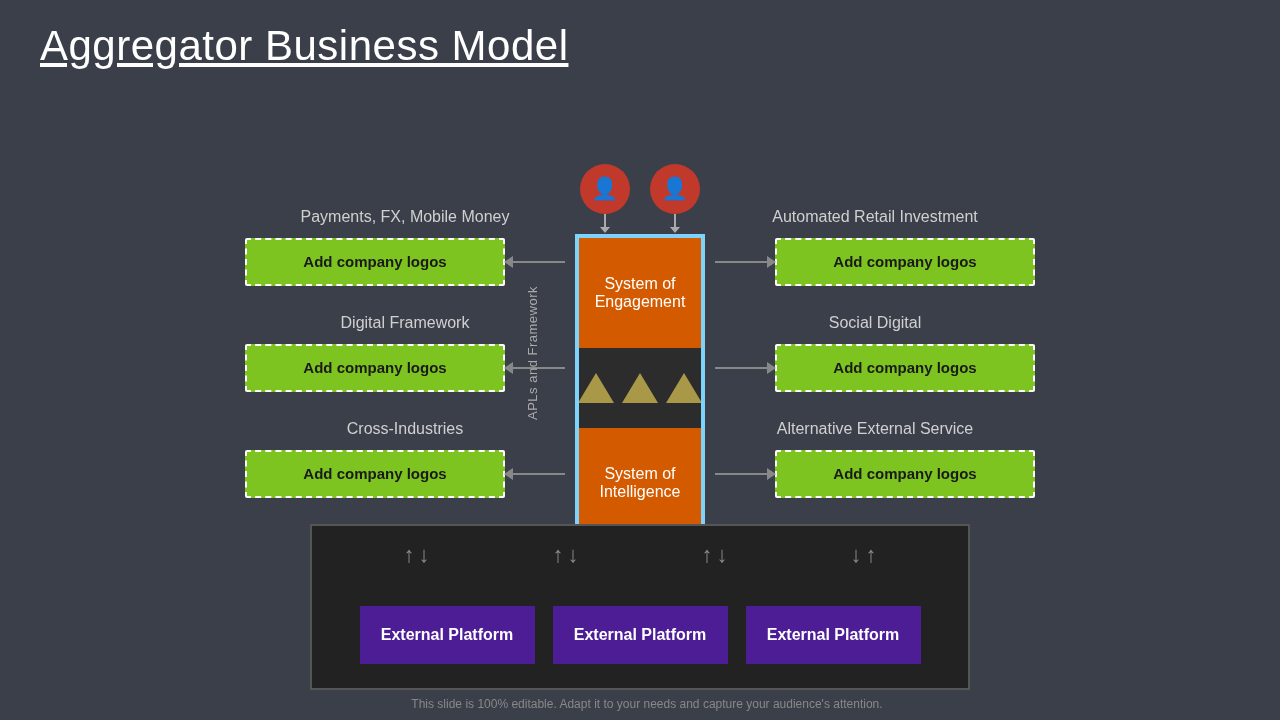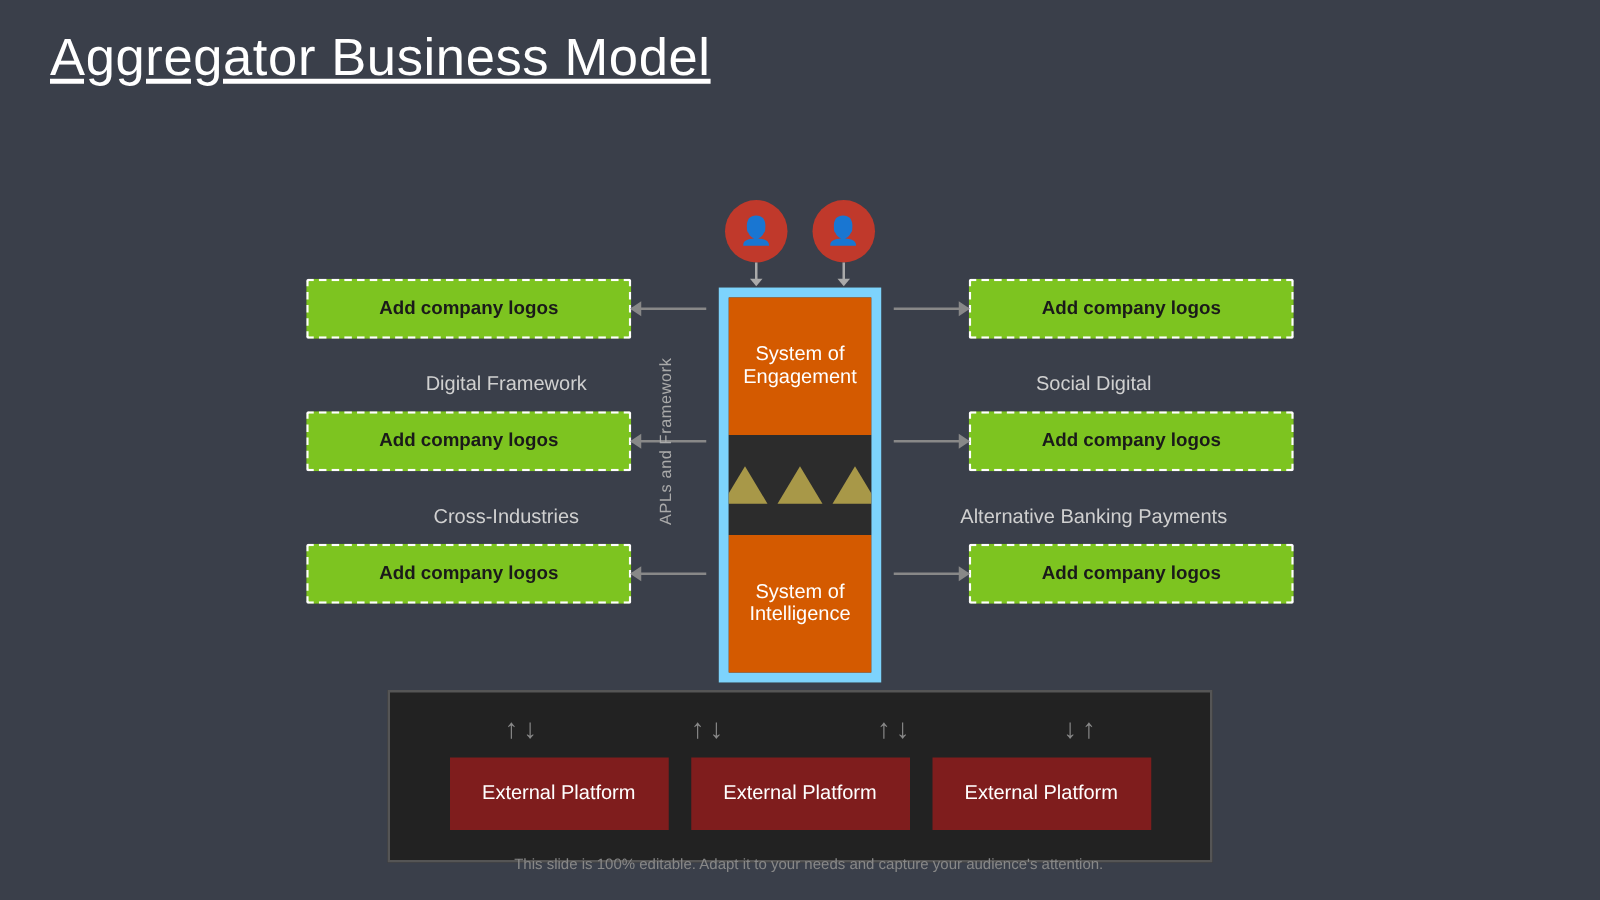--- a/index.html
+++ b/index.html
@@ -115,21 +115,21 @@
       position: absolute;
       bottom: -5px;
       left: -4px;
       border-left: 5px solid transparent;
       border-right: 5px solid transparent;
       border-top: 6px solid #aaa;
     }
 
     .center-box {
       background-color: #2c2c2c;
-      border: 8px solid #7dd3fc;
+      border: 4px solid #7dd3fc;
       width: 130px;
       display: flex;
       flex-direction: column;
       align-items: stretch;
     }
 
     .orange-box {
       background-color: #d45a00;
       display: flex;
       align-items: center;
@@ -269,36 +269,37 @@
       font-size: 22px;
       line-height: 1;
     }
 
     .platform-row {
       display: flex;
       gap: 18px;
     }
 
     .platform-btn {
-      background-color: #7f1d1d;
+      background-color: #4c1d95;
       color: #ffffff;
       font-size: 16px;
-      font-weight: 400;
+      font-weight: 700;
       width: 175px;
       height: 58px;
       display: flex;
       align-items: center;
       justify-content: center;
       text-align: center;
       cursor: pointer;
+      margin-top: 28px;
     }
 
     .footer-text {
       position: absolute;
-      bottom: 22px;
+      bottom: 9px;
       left: 0;
       right: 0;
       text-align: center;
       font-size: 12px;
       color: #888888;
       padding-left: 14px;
     }
 
     
     .section-with-arrow {
@@ -309,20 +310,21 @@
 </head>
 <body>
 
 <div class="slide-title">Aggregator Business Model</div>
 
 <div class="main-content">
 
   <div class="left-column">
 
     <div class="left-section">
+      <div class="section-label">Payments, FX, Mobile Money</div>
       <div class="section-with-arrow">
         <div class="logo-btn">Add company logos</div>
         <div class="arrow-left"></div>
       </div>
     </div>
 
     <div class="left-section">
       <div class="section-label">Digital Framework</div>
       <div class="section-with-arrow">
         <div class="logo-btn">Add company logos</div>
@@ -373,36 +375,37 @@
       <div class="orange-box">
         <span>System of<br>Intelligence</span>
       </div>
     </div>
 
   </div>
 
   <div class="right-column">
 
     <div class="right-section">
+      <div class="section-label">Automated Retail Investment</div>
       <div class="section-with-arrow">
         <div class="arrow-right"></div>
         <div class="logo-btn">Add company logos</div>
       </div>
     </div>
 
     <div class="right-section">
       <div class="section-label">Social Digital</div>
       <div class="section-with-arrow">
         <div class="arrow-right"></div>
         <div class="logo-btn">Add company logos</div>
       </div>
     </div>
 
     <div class="right-section">
-      <div class="section-label">Alternative Banking Payments</div>
+      <div class="section-label">Alternative External Service</div>
       <div class="section-with-arrow">
         <div class="arrow-right"></div>
         <div class="logo-btn">Add company logos</div>
       </div>
     </div>
 
   </div>
 
 </div>
 

